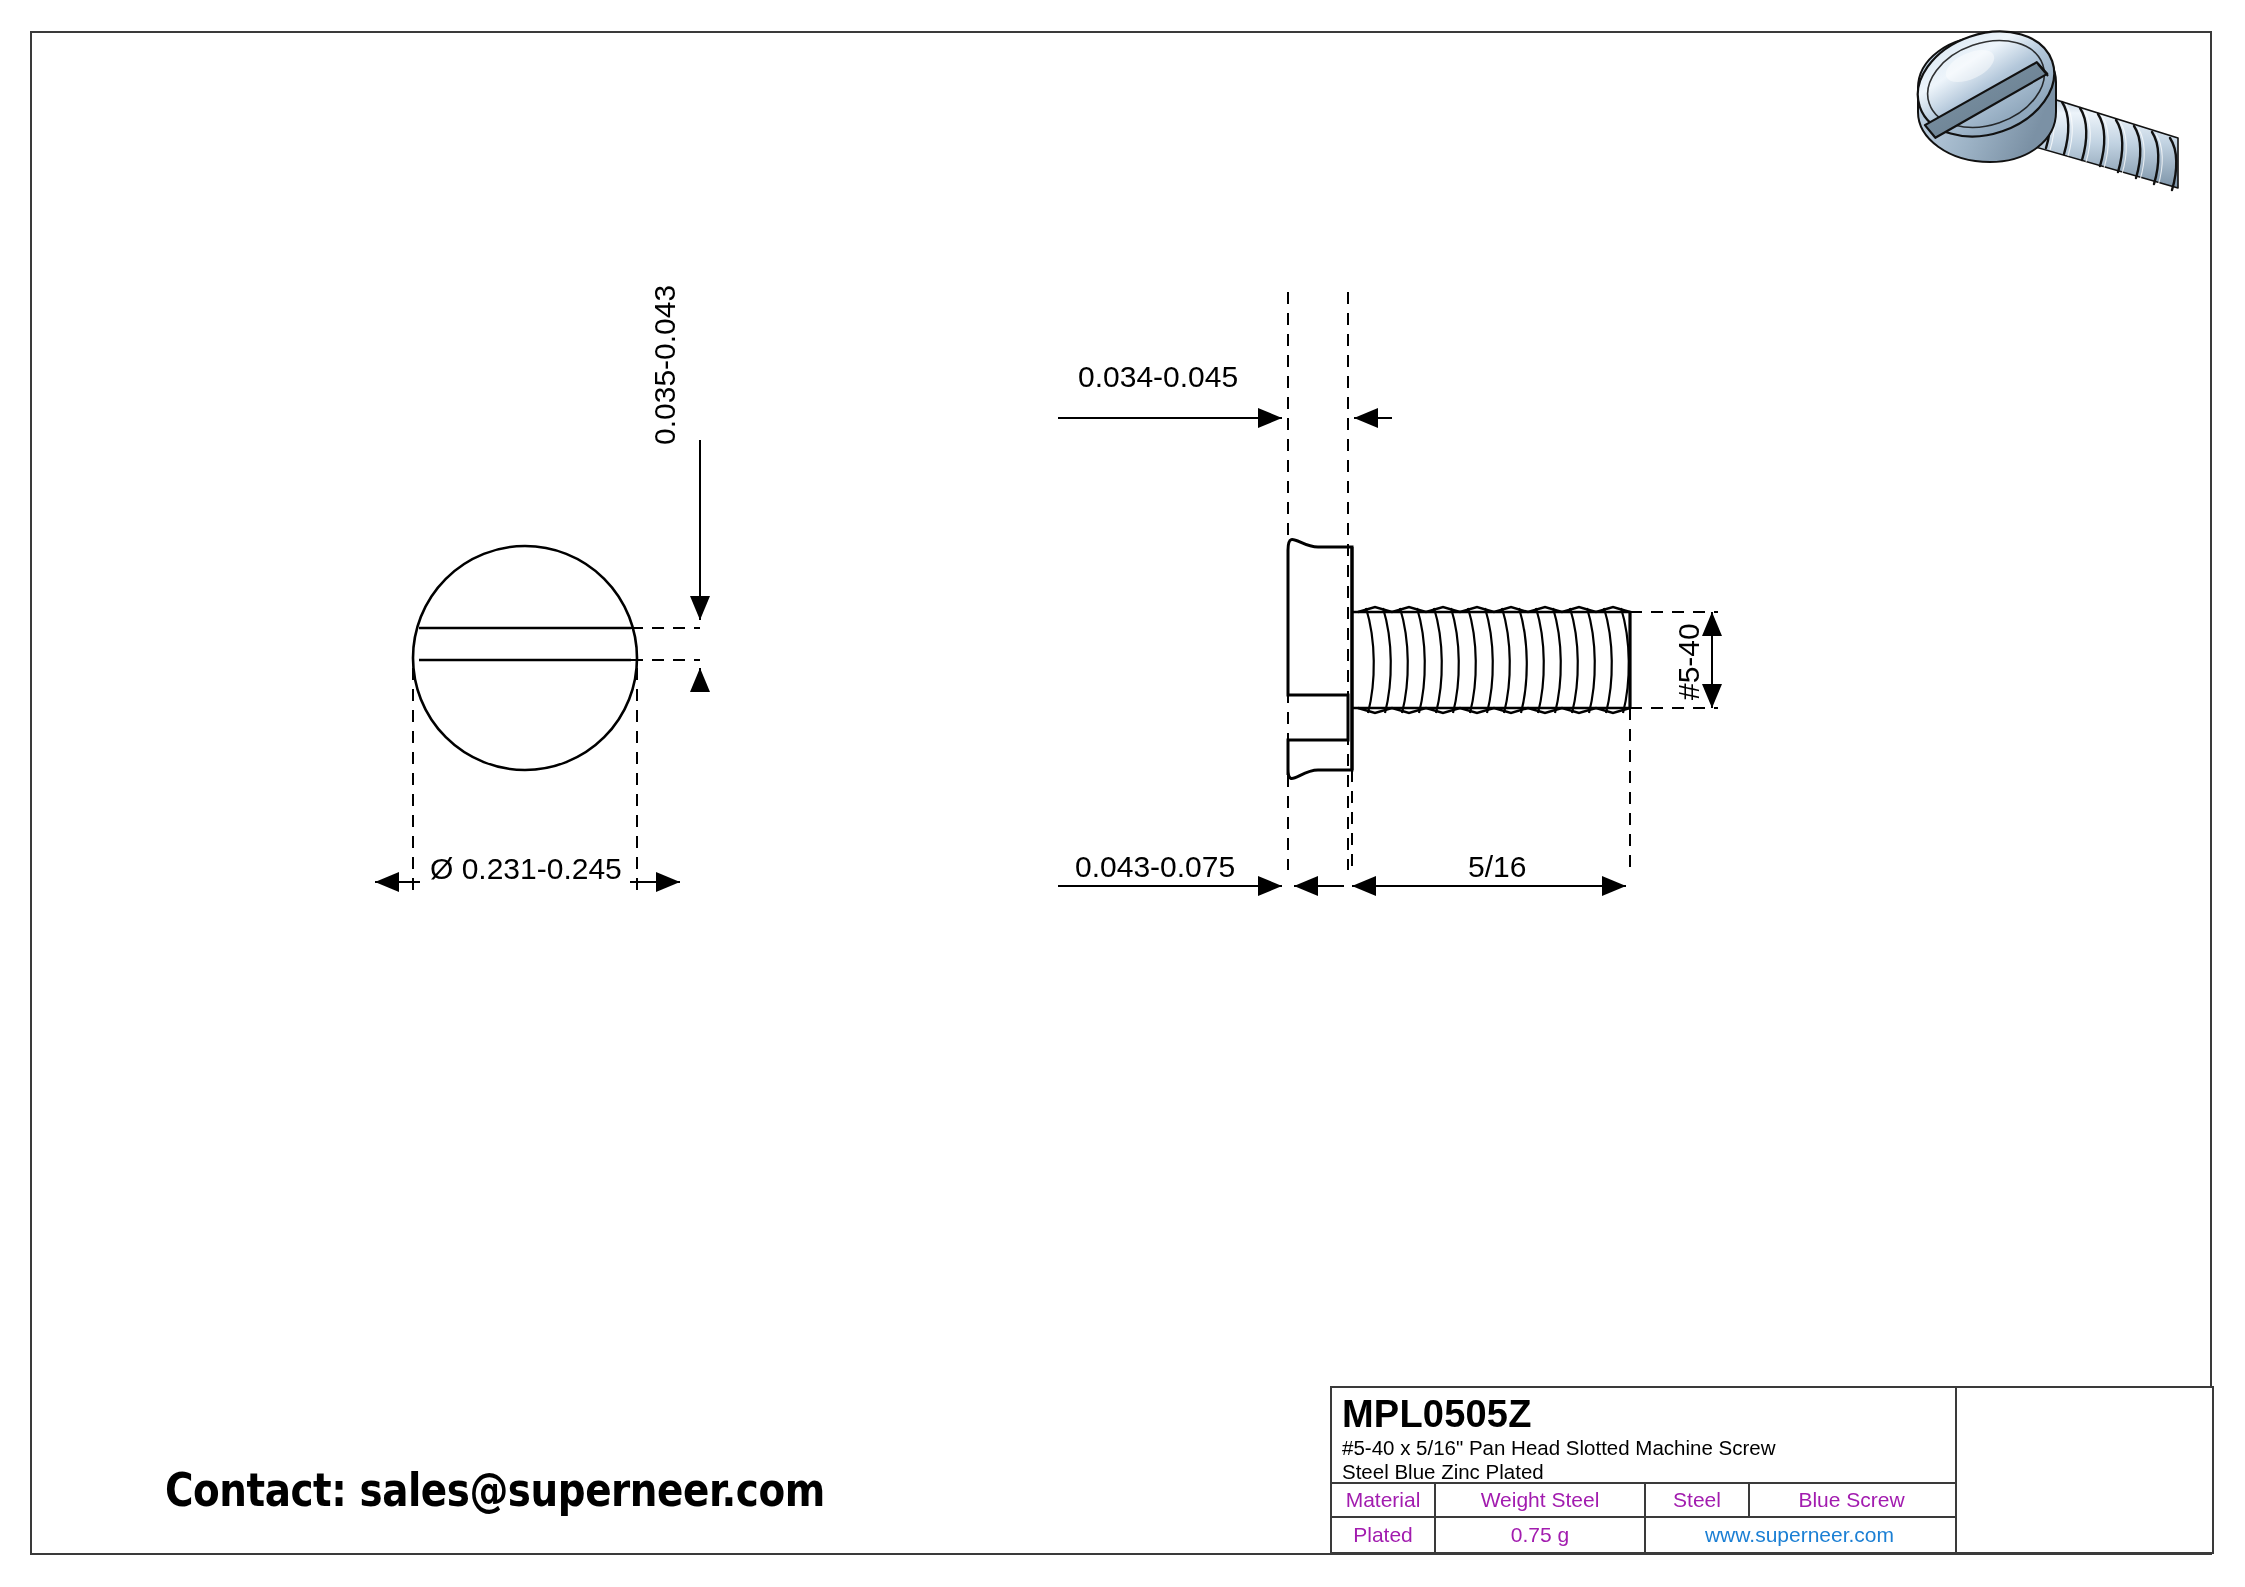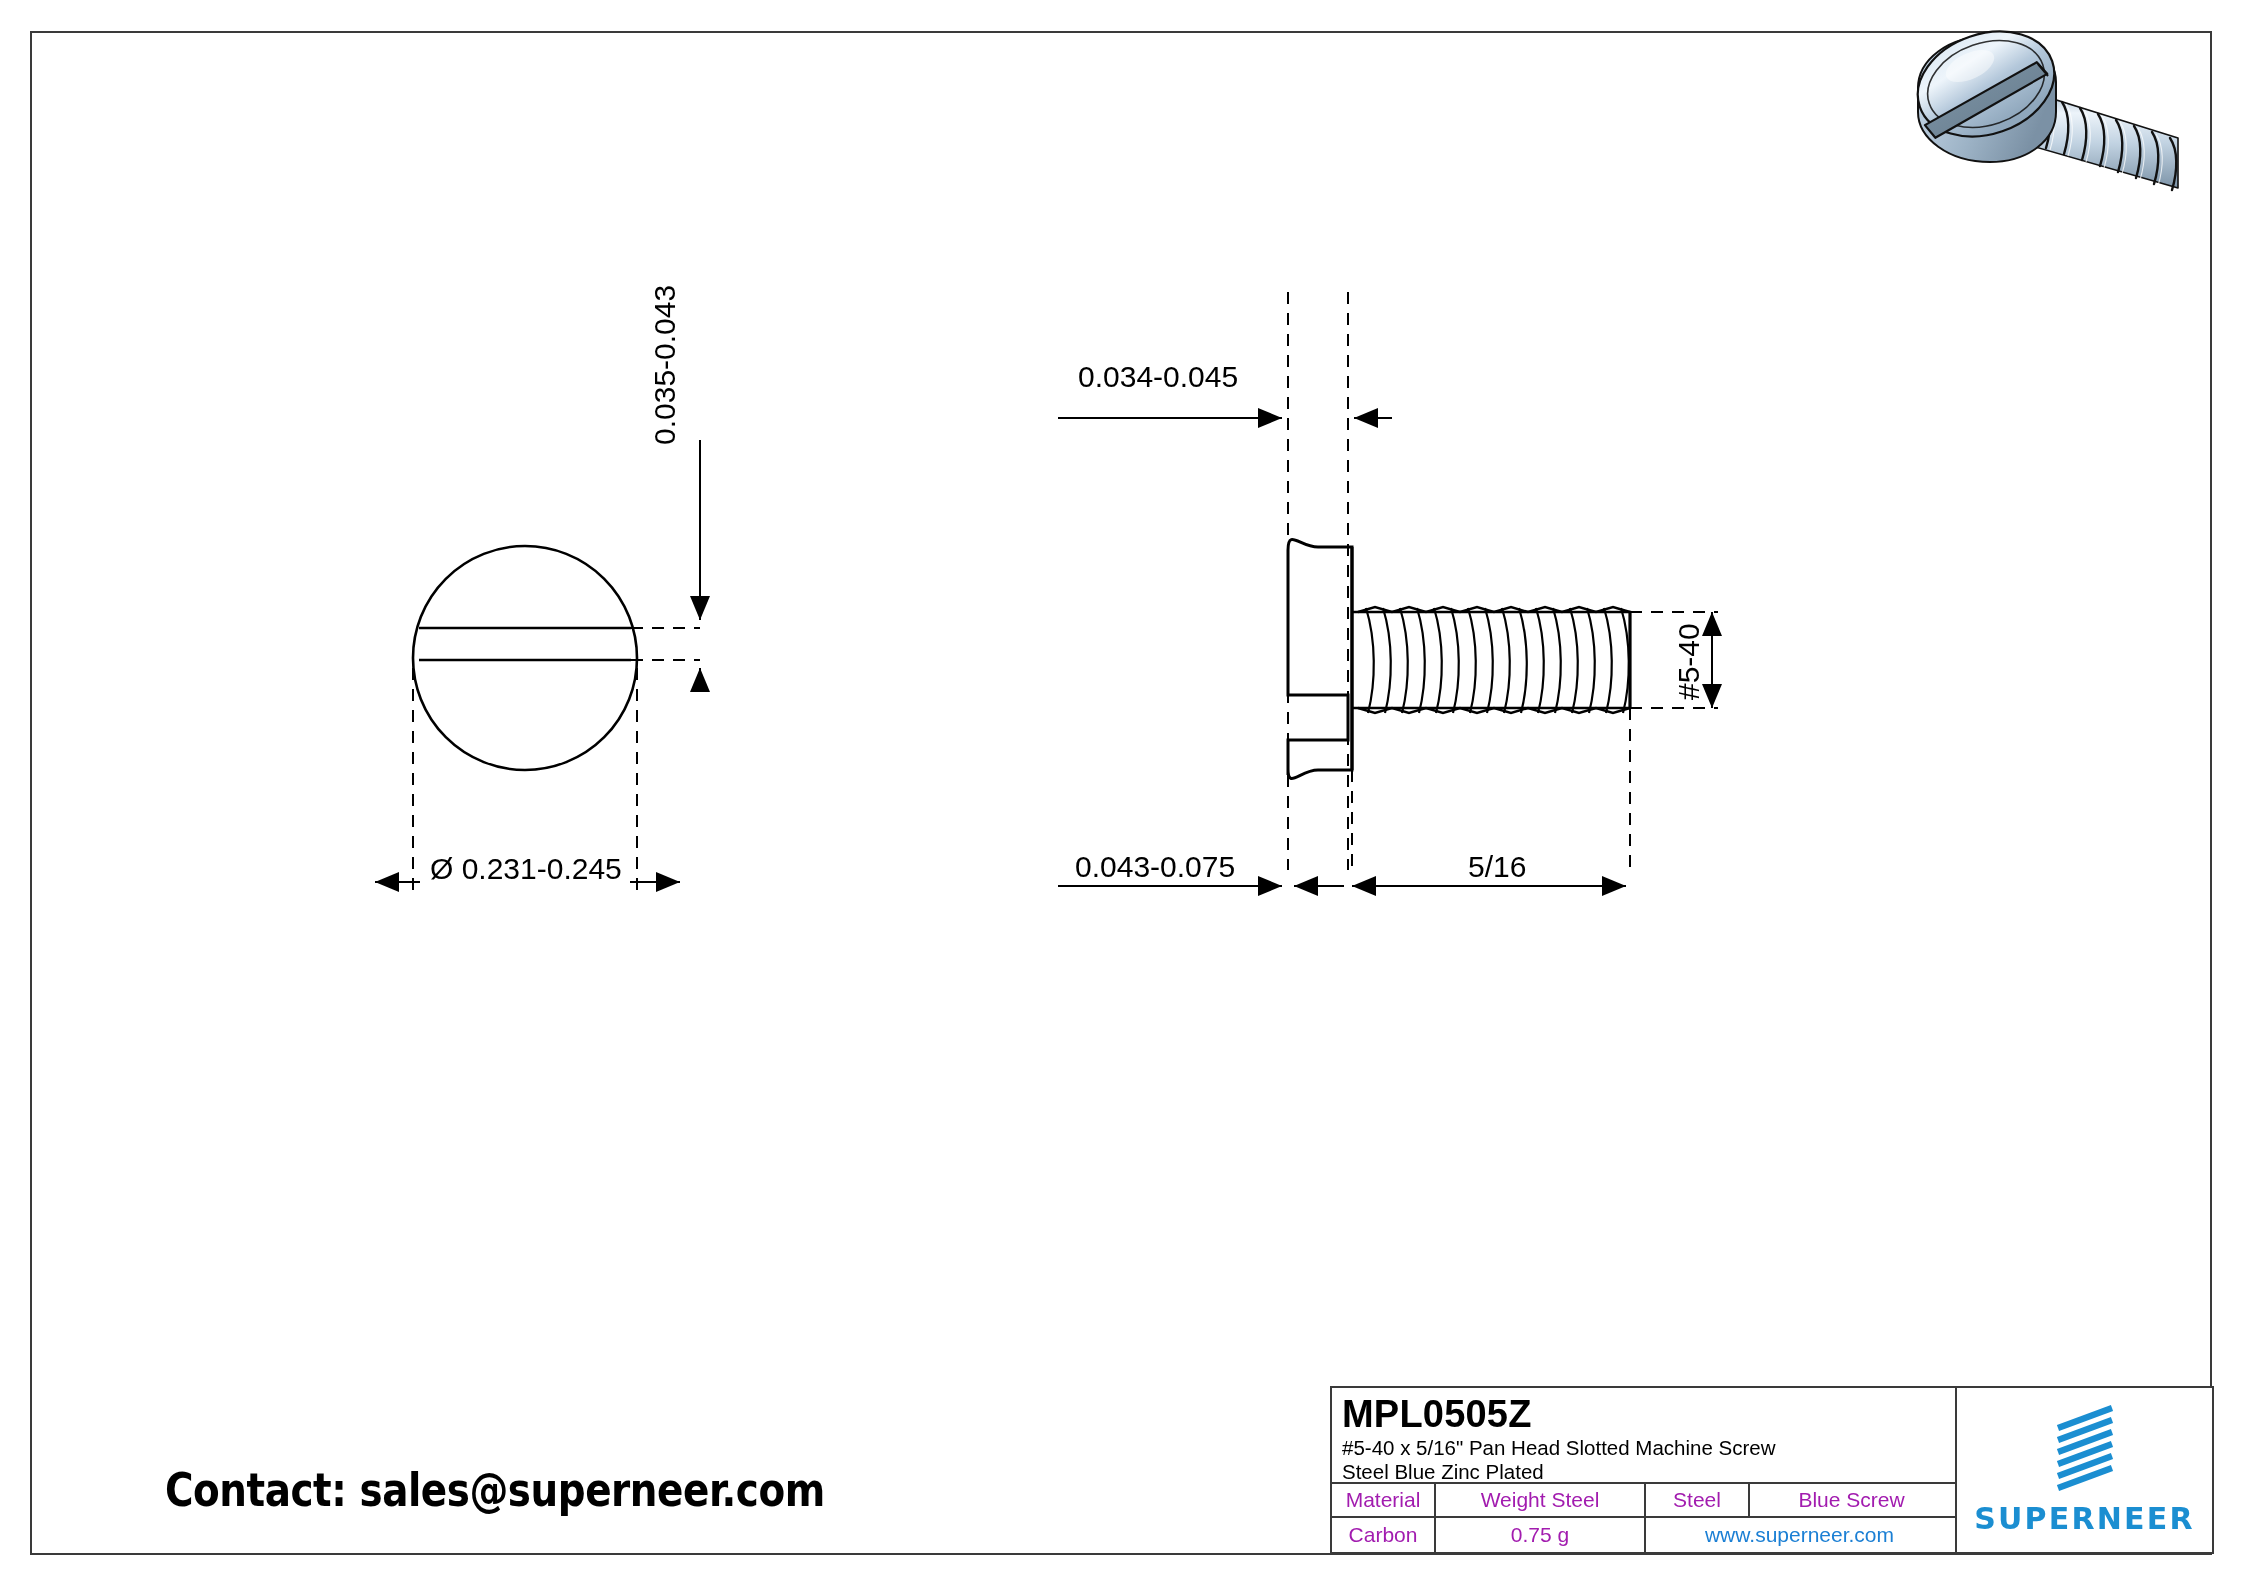--- a/index.html
+++ b/index.html
@@ -350,34 +350,21 @@
       </div>
 
       <div class="tb-row first">
         <div class="tb-cell cell-label">Material</div>
         <div class="tb-cell cell-value">Weight Steel</div>
         <div class="tb-cell cell-label2">Steel</div>
         <div class="tb-cell cell-value2">Blue Screw</div>
       </div>
 
       <div class="tb-row">
-        <div class="tb-cell cell-label">Carbon</div>
+        <div class="tb-cell cell-label">Plated</div>
         <div class="tb-cell cell-value">0.75 g</div>
         <div class="tb-cell cell-wide link-text">www.superneer.com</div>
       </div>
     </div>
 
-    <div id="tb-right">
-      <svg id="logo-mark" viewBox="0 0 86 92" xmlns="http://www.w3.org/2000/svg">
-        <g stroke="#1b8ed1" stroke-width="6.2" stroke-linecap="butt" fill="none">
-          <line x1="16" y1="26" x2="70" y2="6"></line>
-          <line x1="16" y1="38" x2="70" y2="18"></line>
-          <line x1="16" y1="50" x2="70" y2="30"></line>
-          <line x1="16" y1="62" x2="70" y2="42"></line>
-          <line x1="16" y1="74" x2="70" y2="54"></line>
-          <line x1="16" y1="86" x2="70" y2="66"></line>
-        </g>
-      </svg>
-      <div id="logo-word">SUPERNEER</div>
-    </div>
   </div>
 
 </div>
 
 </body></html>

